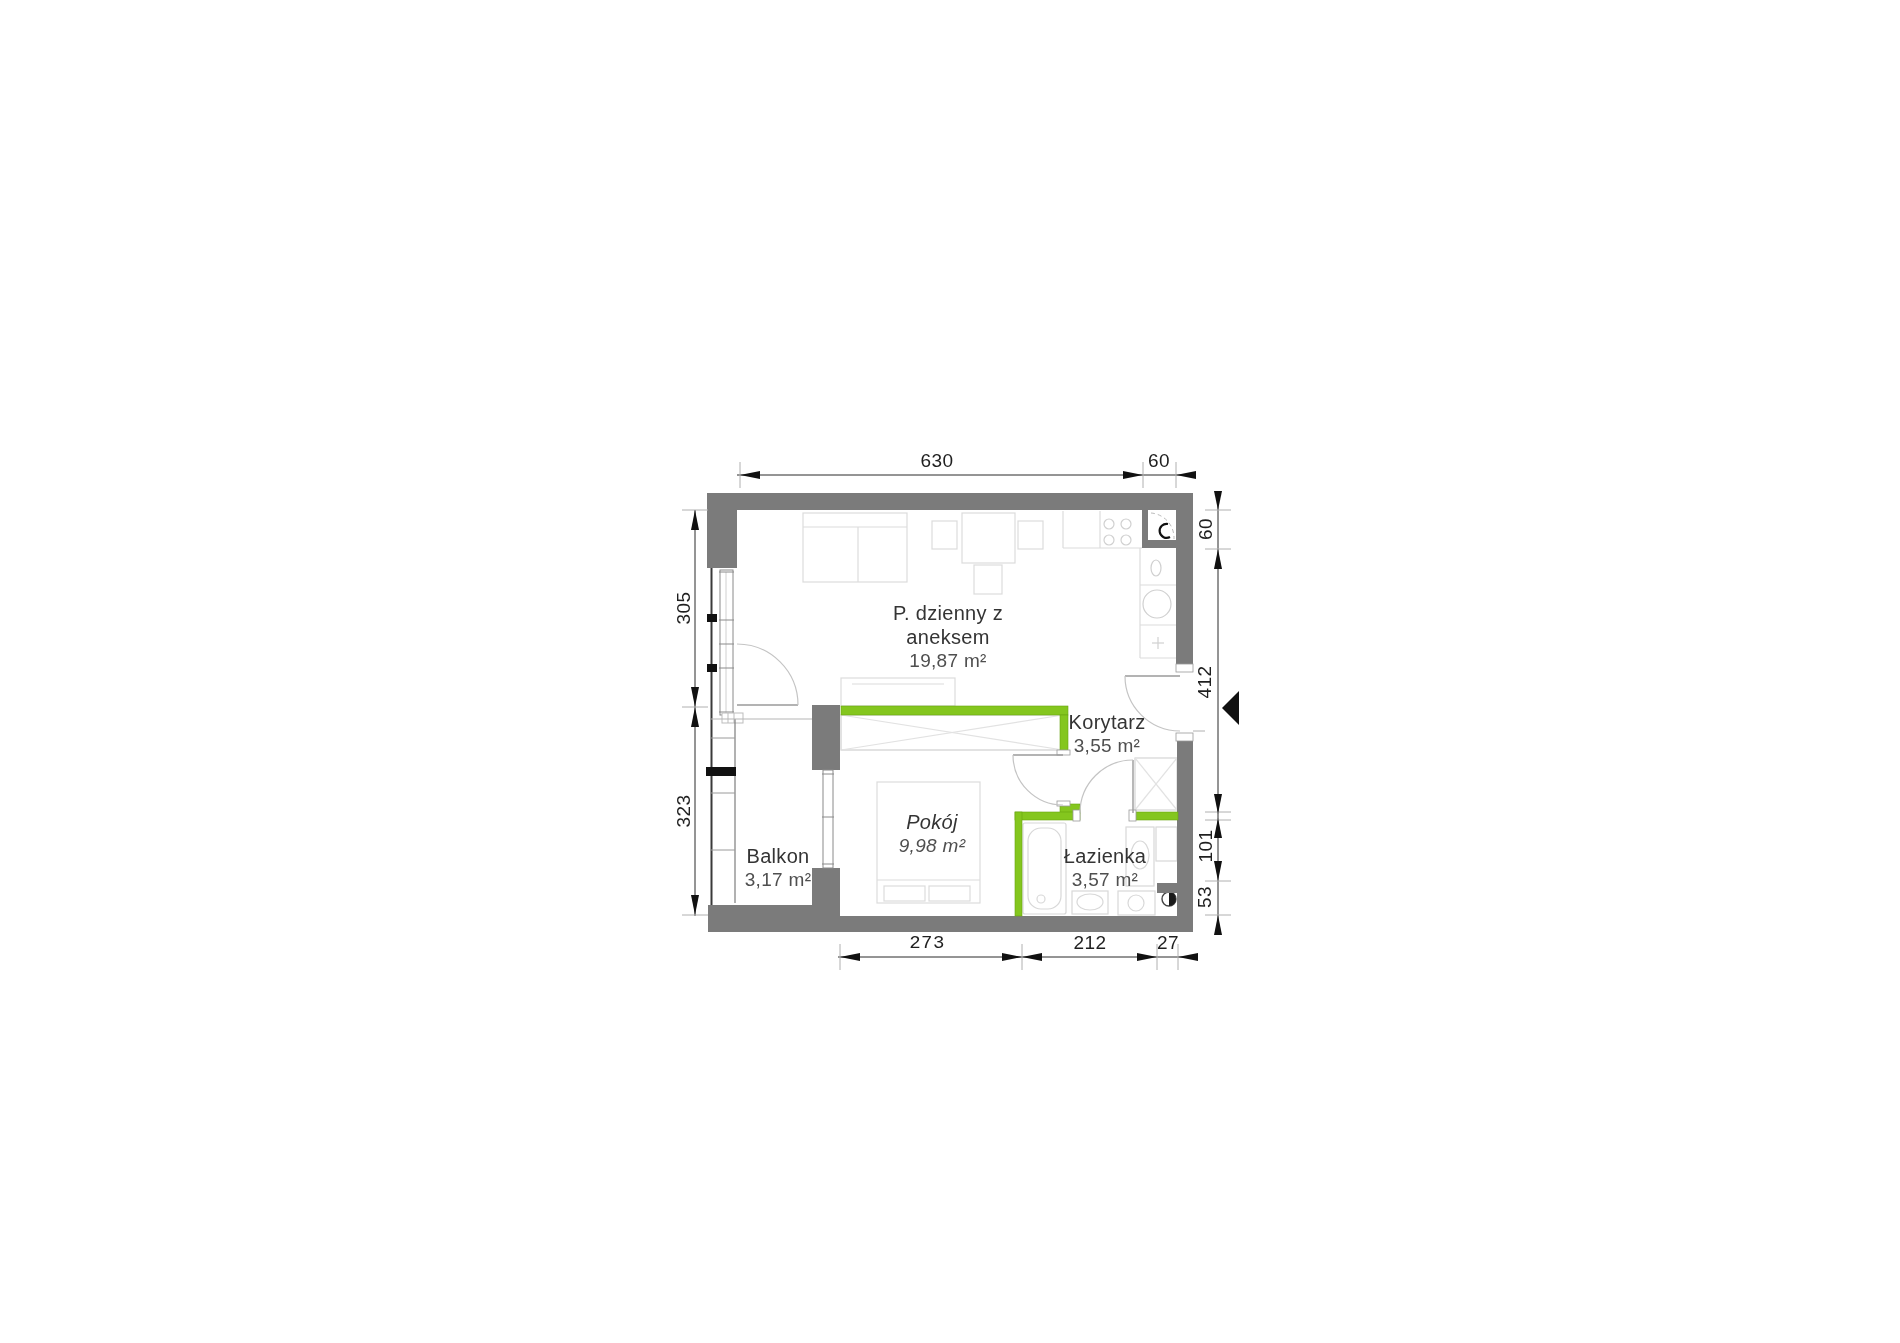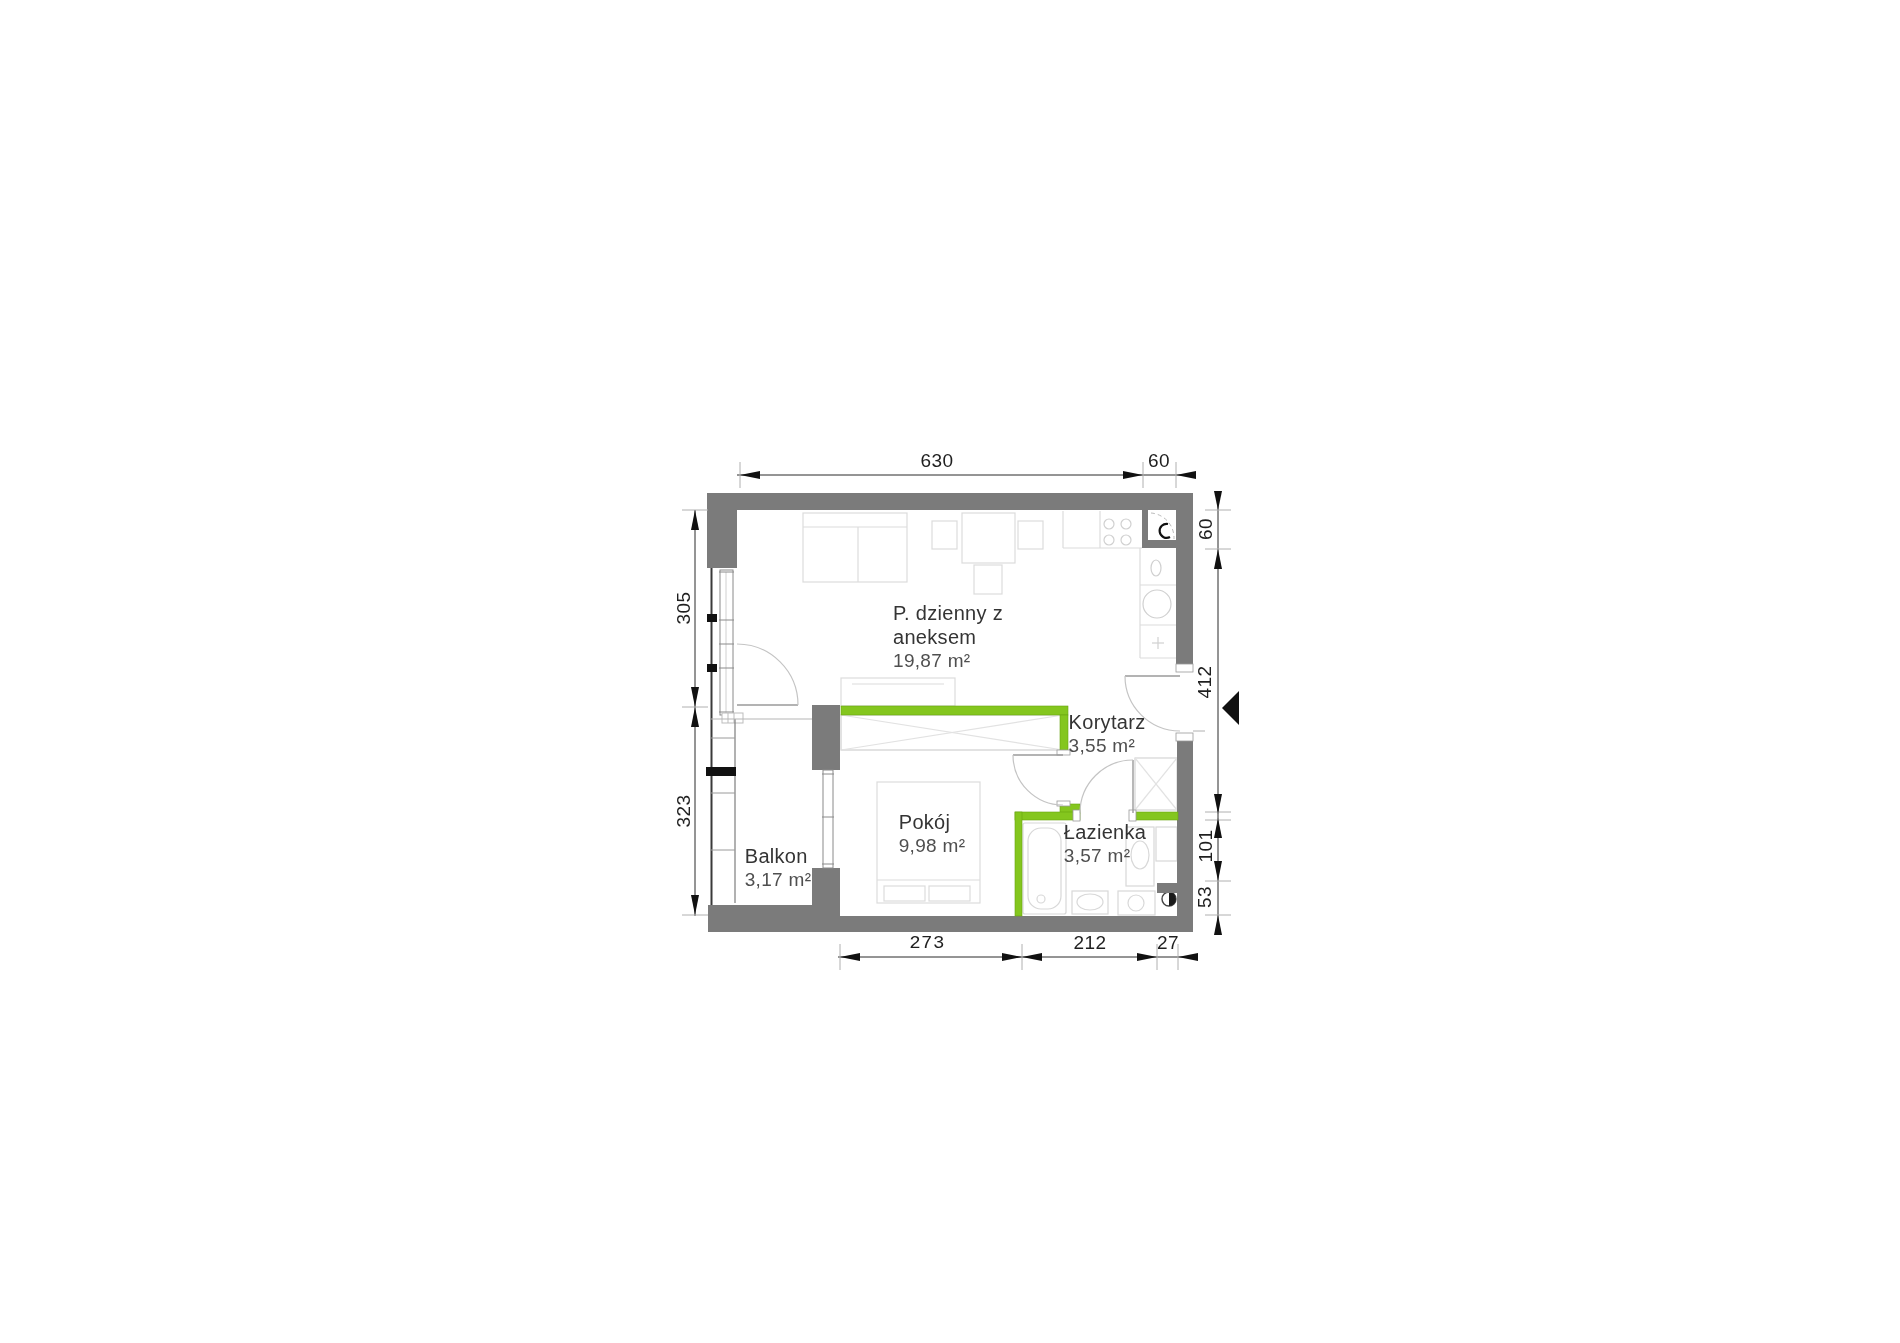--- a/index.html
+++ b/index.html
@@ -1,19 +1,19 @@
 <!DOCTYPE html>
 <html><head>
 <meta charset="utf-8">
 <style>
   html,body{margin:0;padding:0;background:#ffffff;}
   .canvas{position:relative;width:1900px;height:1343px;background:#ffffff;overflow:hidden;
           font-family:"Liberation Sans", sans-serif;}
   svg.plan{position:absolute;left:0;top:0;}
-  .room-label{position:absolute;transform:translate(-50%,-50%);text-align:left;white-space:nowrap;}
+  .room-label{position:absolute;transform:translate(-50%,-50%);text-align:center;white-space:nowrap;}
   .room-name{color:#343434;font-size:20px;line-height:24px;letter-spacing:.3px;}
   .room-area{color:#4f4f4f;font-size:19px;line-height:24px;letter-spacing:.3px;}
   .dim{position:absolute;transform:translate(-50%,-50%);color:#1f1f1f;font-size:19px;
        letter-spacing:.5px;white-space:nowrap;}
   .dim.vert{transform:translate(-50%,-50%) rotate(-90deg);}
 </style>
 </head>
 <body>
 
 <div class="canvas">
@@ -244,26 +244,26 @@
     <div class="room-name">P. dzienny z</div>
     <div class="room-name">aneksem</div>
     <div class="room-area">19,87 m²</div>
   </div>
 
   <div class="room-label" style="left:1107px;top:734px;">
     <div class="room-name">Korytarz</div>
     <div class="room-area">3,55 m²</div>
   </div>
 
-  <div class="room-label" style="left:932px;top:834px;">
+  <div class="room-label" style="left:932px;top:834px;font-style:italic;">
     <div class="room-name">Pokój</div>
     <div class="room-area">9,98 m²</div>
   </div>
 
-  <div class="room-label" style="left:1105px;top:844px;">
+  <div class="room-label" style="left:1105px;top:868px;">
     <div class="room-name">Łazienka</div>
     <div class="room-area">3,57 m²</div>
   </div>
 
   <div class="room-label" style="left:778px;top:868px;">
     <div class="room-name">Balkon</div>
     <div class="room-area">3,17 m²</div>
   </div>
 
   <div class="dim" style="left:937px;top:461px;text-align:center;">630</div>

